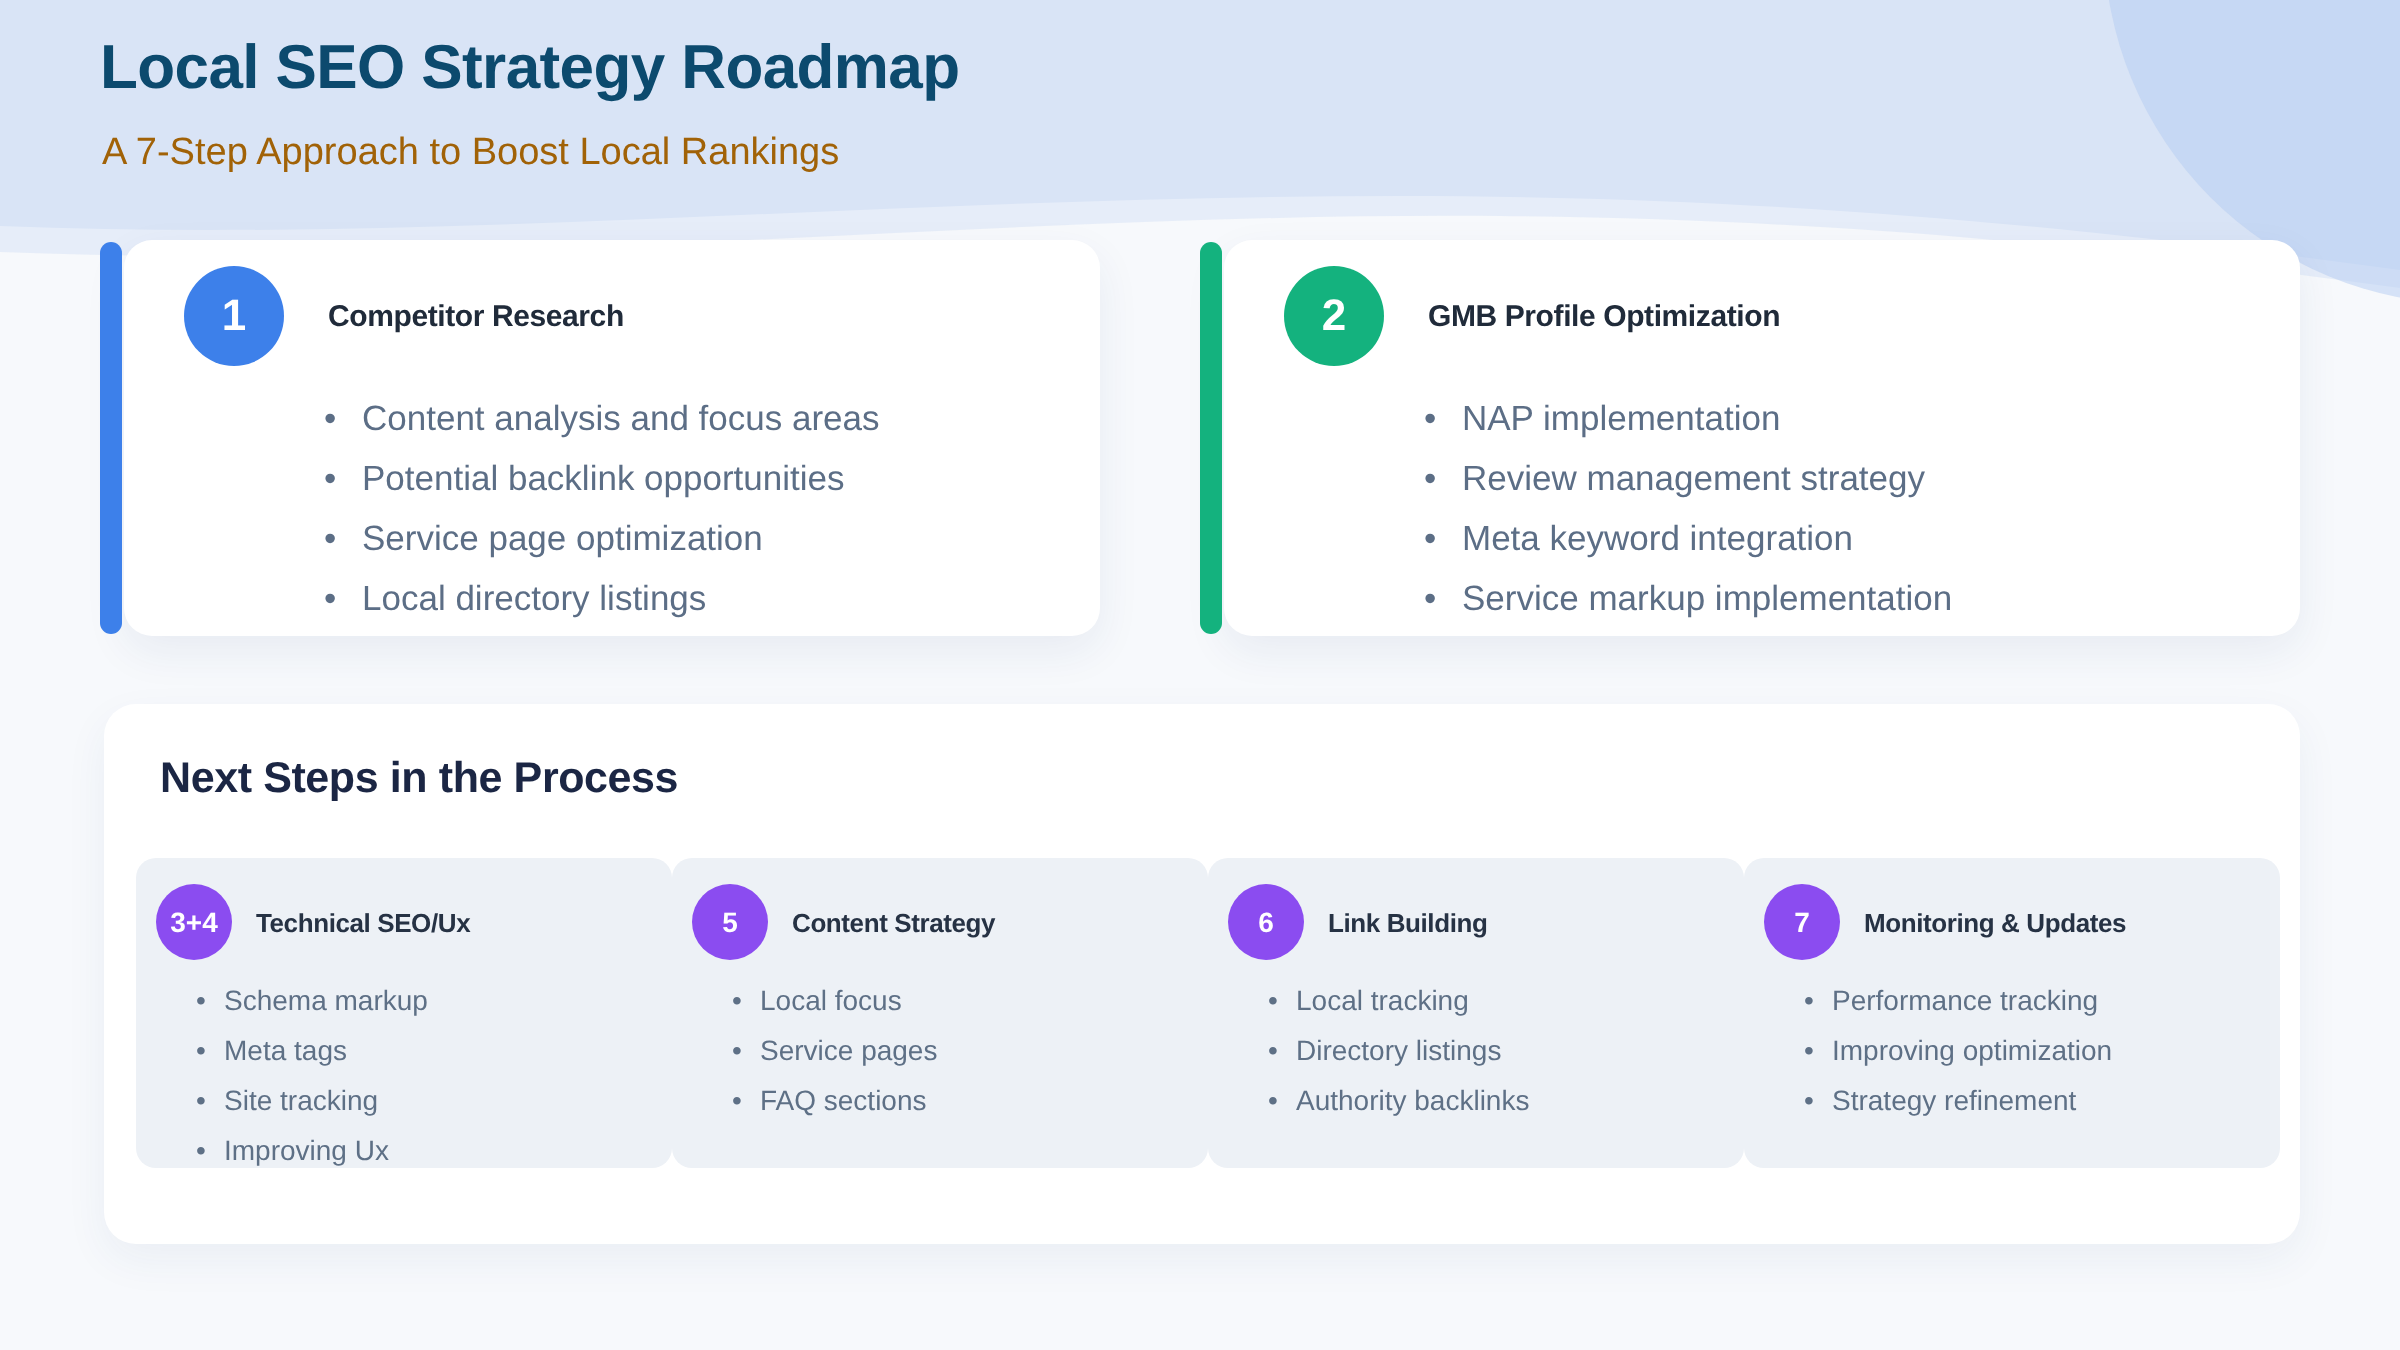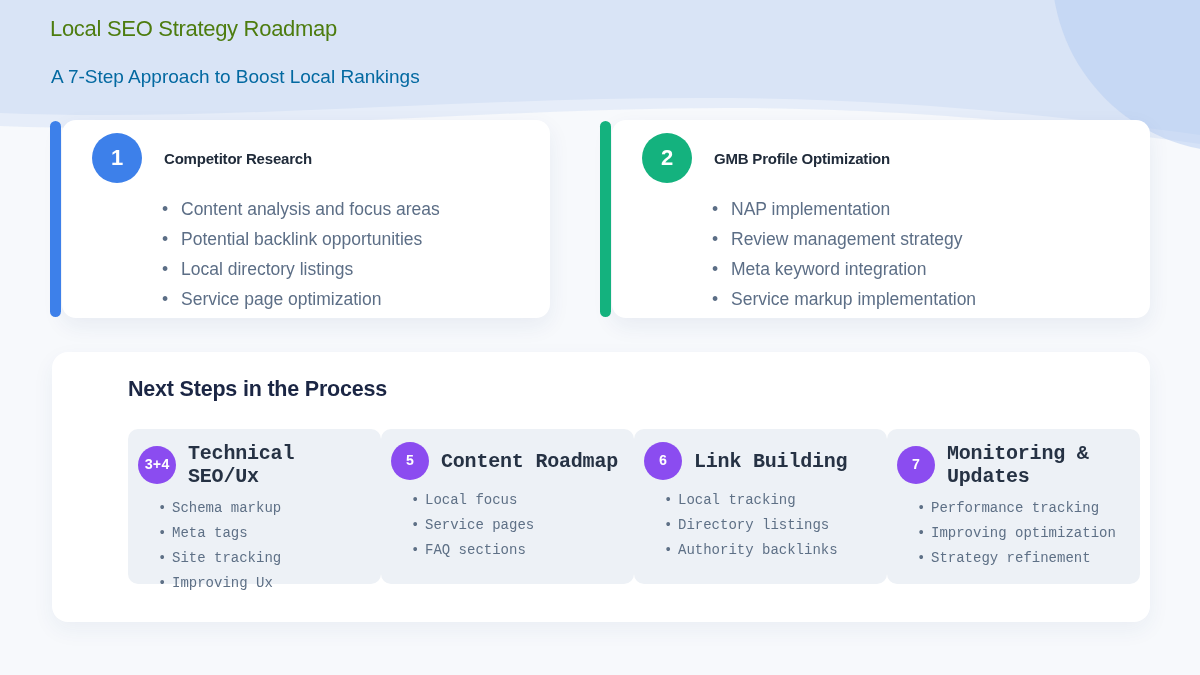--- a/index.html
+++ b/index.html
@@ -7,48 +7,48 @@
   body { font-family:"Liberation Sans", sans-serif; }
 
   .stage { position:relative; width:1200px; height:675px; background:#f7f9fc; overflow:hidden; }
 
   
   .header-band { position:absolute; left:0; top:0; width:1200px; height:96px; background:#d9e4f6; }
   .wave { position:absolute; left:0; top:96px; width:1200px; height:48px; display:block; }
   .decor-circle { position:absolute; left:1052px; top:-212px; width:364px; height:364px;
                   border-radius:50%; background:rgba(180,203,242,0.5); }
 
-  .page-title { position:absolute; left:50px; top:16px; font-size:22px; font-weight:normal;
-                color:#4d7c0f; letter-spacing:-0.3px; }
-  .page-subtitle { position:absolute; left:51px; top:66px; font-size:19px; color:#0369a1; }
+  .page-title { position:absolute; left:50px; top:16px; font-size:31px; font-weight:bold;
+                color:#0c4a6e; letter-spacing:-0.3px; }
+  .page-subtitle { position:absolute; left:51px; top:66px; font-size:19px; color:#a16207; }
 
   
   .top-card { position:absolute; top:120px; height:198px; background:#ffffff; border-radius:14px;
               box-shadow:0 8px 22px rgba(30,60,120,0.07); }
   .top-card .accent-bar { position:absolute; left:-12px; top:1px; width:11px; height:196px;
                           border-radius:6px; }
   .card-head { display:flex; align-items:center; gap:22px; padding:13px 18px 0 30px; }
   .num-badge { flex:0 0 auto; width:50px; height:50px; border-radius:50%; color:#ffffff;
                font-size:22px; font-weight:bold; display:flex; align-items:center; justify-content:center; }
   .card-title { font-size:15px; font-weight:bold; color:#202b3a; letter-spacing:-0.2px; }
   .card-list { list-style:none; margin:11px 1px 0 0; padding:0 14px 0 100px; }
   .card-list li { position:relative; padding-left:19px; font-size:17.5px; line-height:30px; color:#5c6e86; }
   .card-list li::before { content:"•"; position:absolute; left:0; top:0; color:#5c6e86; }
 
   
   .panel { position:absolute; left:52px; top:352px; width:1098px; height:270px; background:#ffffff;
-           border-radius:16px; box-shadow:0 8px 22px rgba(30,60,120,0.06);padding-left:48px; }
+           border-radius:16px; box-shadow:0 8px 22px rgba(30,60,120,0.06); }
   .panel-heading { margin:25px 0 0 28px; font-size:21.5px; font-weight:bold; color:#1b2644;
                    letter-spacing:-0.2px; }
-  .mini-grid { display:grid; grid-template-columns:repeat(4, 1fr); margin:27px 10px 0 28px;font-family:Liberation Mono, monospace; }
+  .mini-grid { display:grid; grid-template-columns:repeat(4, 1fr); margin:27px 10px 0 16px; }
   .mini-card { height:155px; background:#edf1f6; border-radius:10px; }
   .mini-head { display:flex; align-items:center; gap:12px; padding:13px 10px 0 10px; }
   .mini-badge { flex:0 0 auto; width:38px; height:38px; border-radius:50%; color:#ffffff;
                 font-size:14px; font-weight:bold; display:flex; align-items:center; justify-content:center; }
-  .mini-title { font-size:20px; font-weight:bold; color:#263244; letter-spacing:-0.2px; }
+  .mini-title { font-size:13px; font-weight:bold; color:#263244; letter-spacing:-0.2px; }
   .mini-list { list-style:none; margin:8px 0 0 0; padding:0 8px 0 30px; }
   .mini-list li { position:relative; padding-left:14px; font-size:14px; line-height:25px; color:#5e7086; }
   .mini-list li::before { content:"•"; position:absolute; left:0; top:0; color:#5e7086; }
 </style>
 </head>
 <body>
 
 <div class="stage">
 
   <div class="header-band"></div>
@@ -63,22 +63,22 @@
 
   <section class="top-card" style="left:62px; width:488px;">
     <span class="accent-bar" style="background: rgb(61, 128, 234);"></span>
     <div class="card-head">
       <span class="num-badge" style="background: rgb(61, 128, 234);">1</span>
       <h2 class="card-title">Competitor Research</h2>
     </div>
     <ul class="card-list">
       <li>Content analysis and focus areas</li>
       <li>Potential backlink opportunities</li>
+      <li>Service page optimization</li>
       <li>Local directory listings</li>
-      <li>Service page optimization</li>
     </ul>
   </section>
 
   <section class="top-card" style="left:612px; width:538px;">
     <span class="accent-bar" style="background: rgb(20, 178, 126);"></span>
     <div class="card-head">
       <span class="num-badge" style="background: rgb(20, 178, 126);">2</span>
       <h2 class="card-title">GMB Profile Optimization</h2>
     </div>
     <ul class="card-list">
@@ -103,21 +103,21 @@
           <li>Schema markup</li>
           <li>Meta tags</li>
           <li>Site tracking</li>
           <li>Improving Ux</li>
         </ul>
       </div>
 
       <div class="mini-card">
         <div class="mini-head">
           <span class="mini-badge" style="background: rgb(139, 76, 240);">5</span>
-          <h3 class="mini-title">Content Roadmap</h3>
+          <h3 class="mini-title">Content Strategy</h3>
         </div>
         <ul class="mini-list">
           <li>Local focus</li>
           <li>Service pages</li>
           <li>FAQ sections</li>
         </ul>
       </div>
 
       <div class="mini-card">
         <div class="mini-head">

